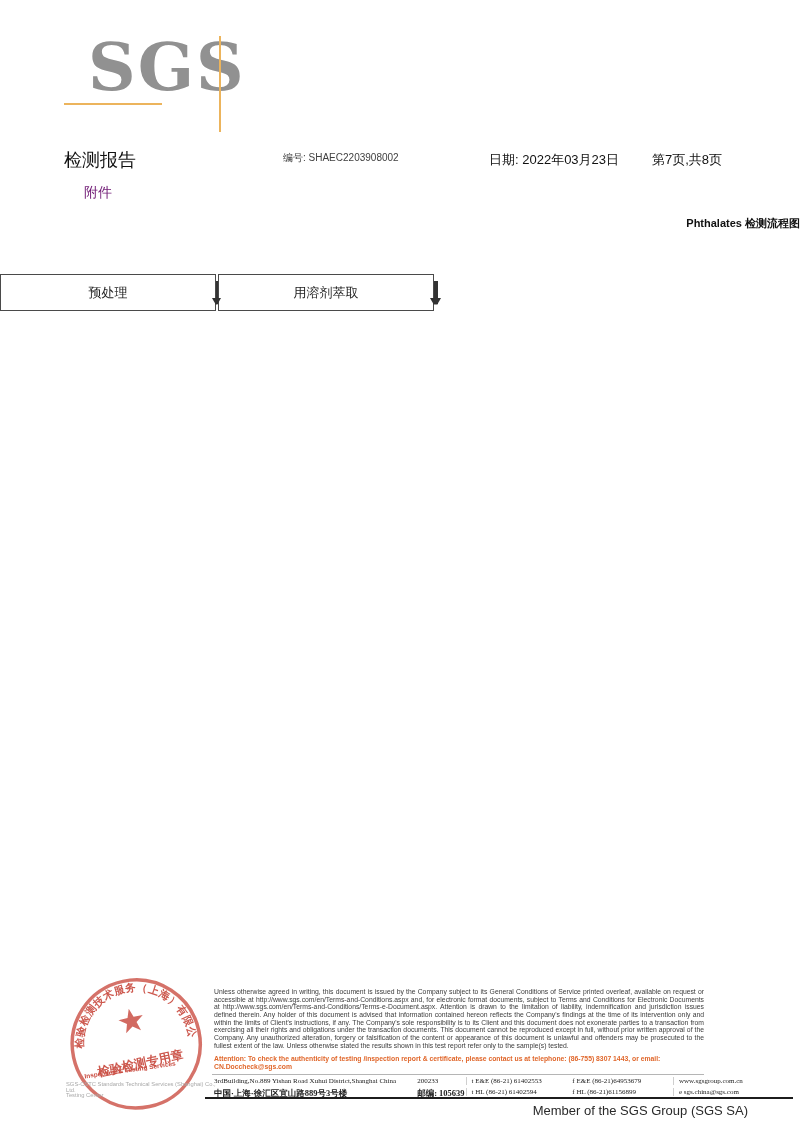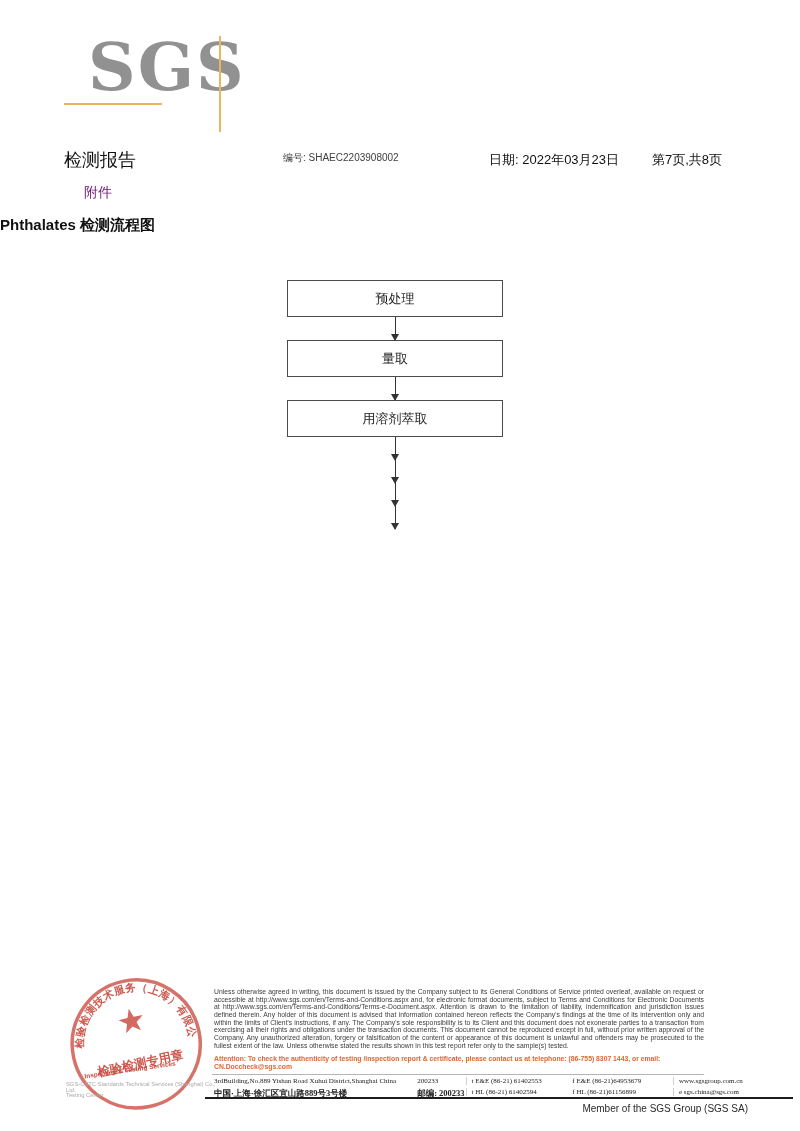--- a/index.html
+++ b/index.html
@@ -13,22 +13,22 @@
   .accent-v { position:absolute; left:219px; top:36px; width:2px; height:96px; background:#ecb45c; }
 
   
   .report-title { position:absolute; left:64px; top:148px; font-size:18px; font-weight:normal; color:#111; }
   .report-no    { position:absolute; left:283px; top:151px; font-size:10px; color:#404040; }
   .report-date  { position:absolute; left:489px; top:151px; font-size:13px; color:#111; }
   .report-page  { position:absolute; left:652px; top:151px; font-size:13px; color:#111;text-align:right; }
   .attachment   { position:absolute; left:64px; top:184px; font-size:14px; color:#701a75;margin-left:20px; }
 
   
-  .flow-title { position:absolute; left:0; right:0; top:216px; text-align:left; font-size:15px; font-weight:bold; color:#111; }
-  .flow-wrap  { position:absolute; left:0; right:10px; top:280px; display:flex; flex-direction:column; align-items:center; }
+  .flow-title { position:absolute; left:0; right:0; top:216px; text-align:right; font-size:11px; font-weight:bold; color:#111; }
+  .flow-wrap  { position:absolute; left:0; right:10px; top:274px; display:flex; flex-direction:row; align-items:center; }
   .flow-box   { width:216px; height:37px; border:1px solid #4a4a4a; display:flex; align-items:center; justify-content:center;
                 font-size:13px; color:#222; background:#fff; }
   .flow-arrow { position:relative; width:0; height:23px; border-left:1.5px solid #333; }
   .flow-arrow::after { content:""; position:absolute; left:-5px; bottom:-1px;
                 border-left:4.5px solid transparent; border-right:4.5px solid transparent; border-top:7px solid #333; }
 
   
   .stamp-wrap { position:absolute; left:62px; top:968px; width:148px; height:150px; transform:rotate(-12deg); opacity:.92; }
   .stamp-sub  { position:absolute; left:84px; top:1066px; font-size:6.5px; font-weight:bold; color:#c94b40; transform:rotate(-8deg); }
   .company-en-1 { position:absolute; left:66px; top:1081px; width:160px; font-size:5.8px; color:#a9a9a9; }
@@ -42,42 +42,41 @@
   .addr-divider { position:absolute; left:212px; top:1074px; width:492px; height:1px; background:#b5b5b5; }
   .addr-row { position:absolute; left:214px; width:560px; display:flex; align-items:flex-start; color:#222;font-family:Liberation Serif, serif; }
   .addr-row-1 { top:1077px; font-size:7px; }
   .addr-row-2 { top:1088px; font-size:8.5px; font-weight:bold; }
   .addr-col-a { width:218px; }
   .addr-col-b { width:52px; }
   .addr-col-t { width:112px; border-left:1px solid #cfcfcf; padding-left:5px; font-weight:normal; font-size:7px; }
   .addr-col-f { width:110px; padding-left:2px; font-weight:normal; font-size:7px; }
   .addr-col-r { width:108px; border-left:1px solid #cfcfcf; padding-left:5px; font-weight:normal; font-size:7px; }
   .bottom-rule { position:absolute; left:205px; top:1097px; width:588px; height:2px; background:#1c1c1c; }
-  .member { position:absolute; right:52px; top:1103px; font-size:10px; color:#2a2a2a; }
+  .member { position:absolute; right:52px; top:1103px; font-size:13px; color:#2a2a2a; }
 </style>
 </head>
 <body>
 
 <div class="page">
 
   <div class="logo-text">SGS</div>
   <div class="accent-h"></div>
   <div class="accent-v"></div>
 
   <div class="report-title">检测报告</div>
   <div class="report-no">编号: SHAEC2203908002</div>
   <div class="report-date">日期: 2022年03月23日</div>
   <div class="report-page">第7页,共8页</div>
   <div class="attachment">附件</div>
 
   <div class="flow-title">Phthalates 检测流程图</div>
   <div class="flow-wrap">
     <div class="flow-box">预处理</div>
     <div class="flow-arrow"></div>
-    <div class="flow-box">量取</div>
     <div class="flow-arrow"></div>
     <div class="flow-box">用溶剂萃取</div>
     <div class="flow-arrow"></div>
     <div class="flow-arrow"></div>
     <div class="flow-arrow"></div>
     <div class="flow-arrow"></div>
   </div>
 
   <div class="stamp-wrap">
     <svg width="148" height="150" viewBox="0 0 148 150">
@@ -103,21 +102,21 @@
   <div class="addr-row addr-row-1">
     <span class="addr-col-a">3rdBuilding,No.889 Yishan Road Xuhui District,Shanghai China</span>
     <span class="addr-col-b">200233</span>
     <span class="addr-col-t">t E&amp;E (86-21) 61402553</span>
     <span class="addr-col-f">f E&amp;E (86-21)64953679</span>
     <span class="addr-col-r">www.sgsgroup.com.cn</span>
   </div>
 
   <div class="addr-row addr-row-2">
     <span class="addr-col-a">中国·上海·徐汇区宜山路889号3号楼</span>
-    <span class="addr-col-b">邮编: 200233</span>
+    <span class="addr-col-b">邮编: 105639</span>
     <span class="addr-col-t">t HL (86-21) 61402594</span>
     <span class="addr-col-f">f HL (86-21)61156899</span>
     <span class="addr-col-r">e  sgs.china@sgs.com</span>
   </div>
 
   <div class="bottom-rule"></div>
   <div class="member">Member of the SGS Group (SGS SA)</div>
 
 </div>
 

